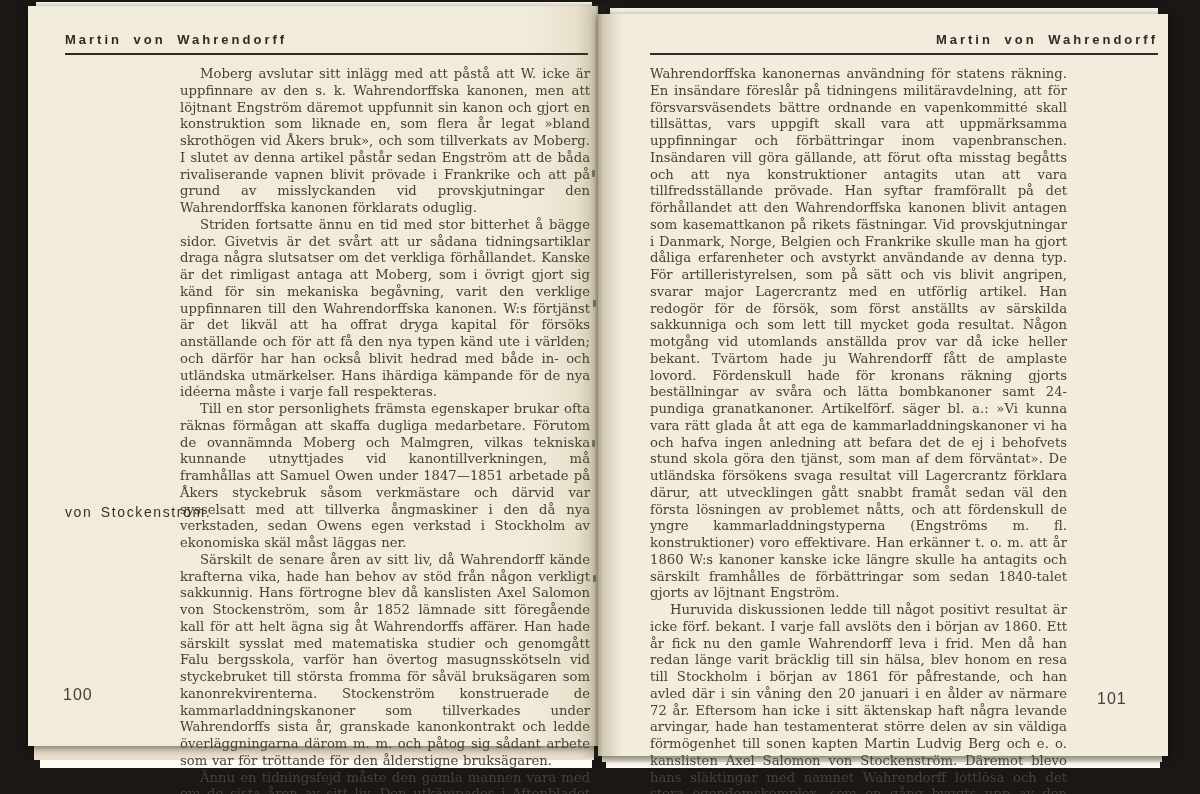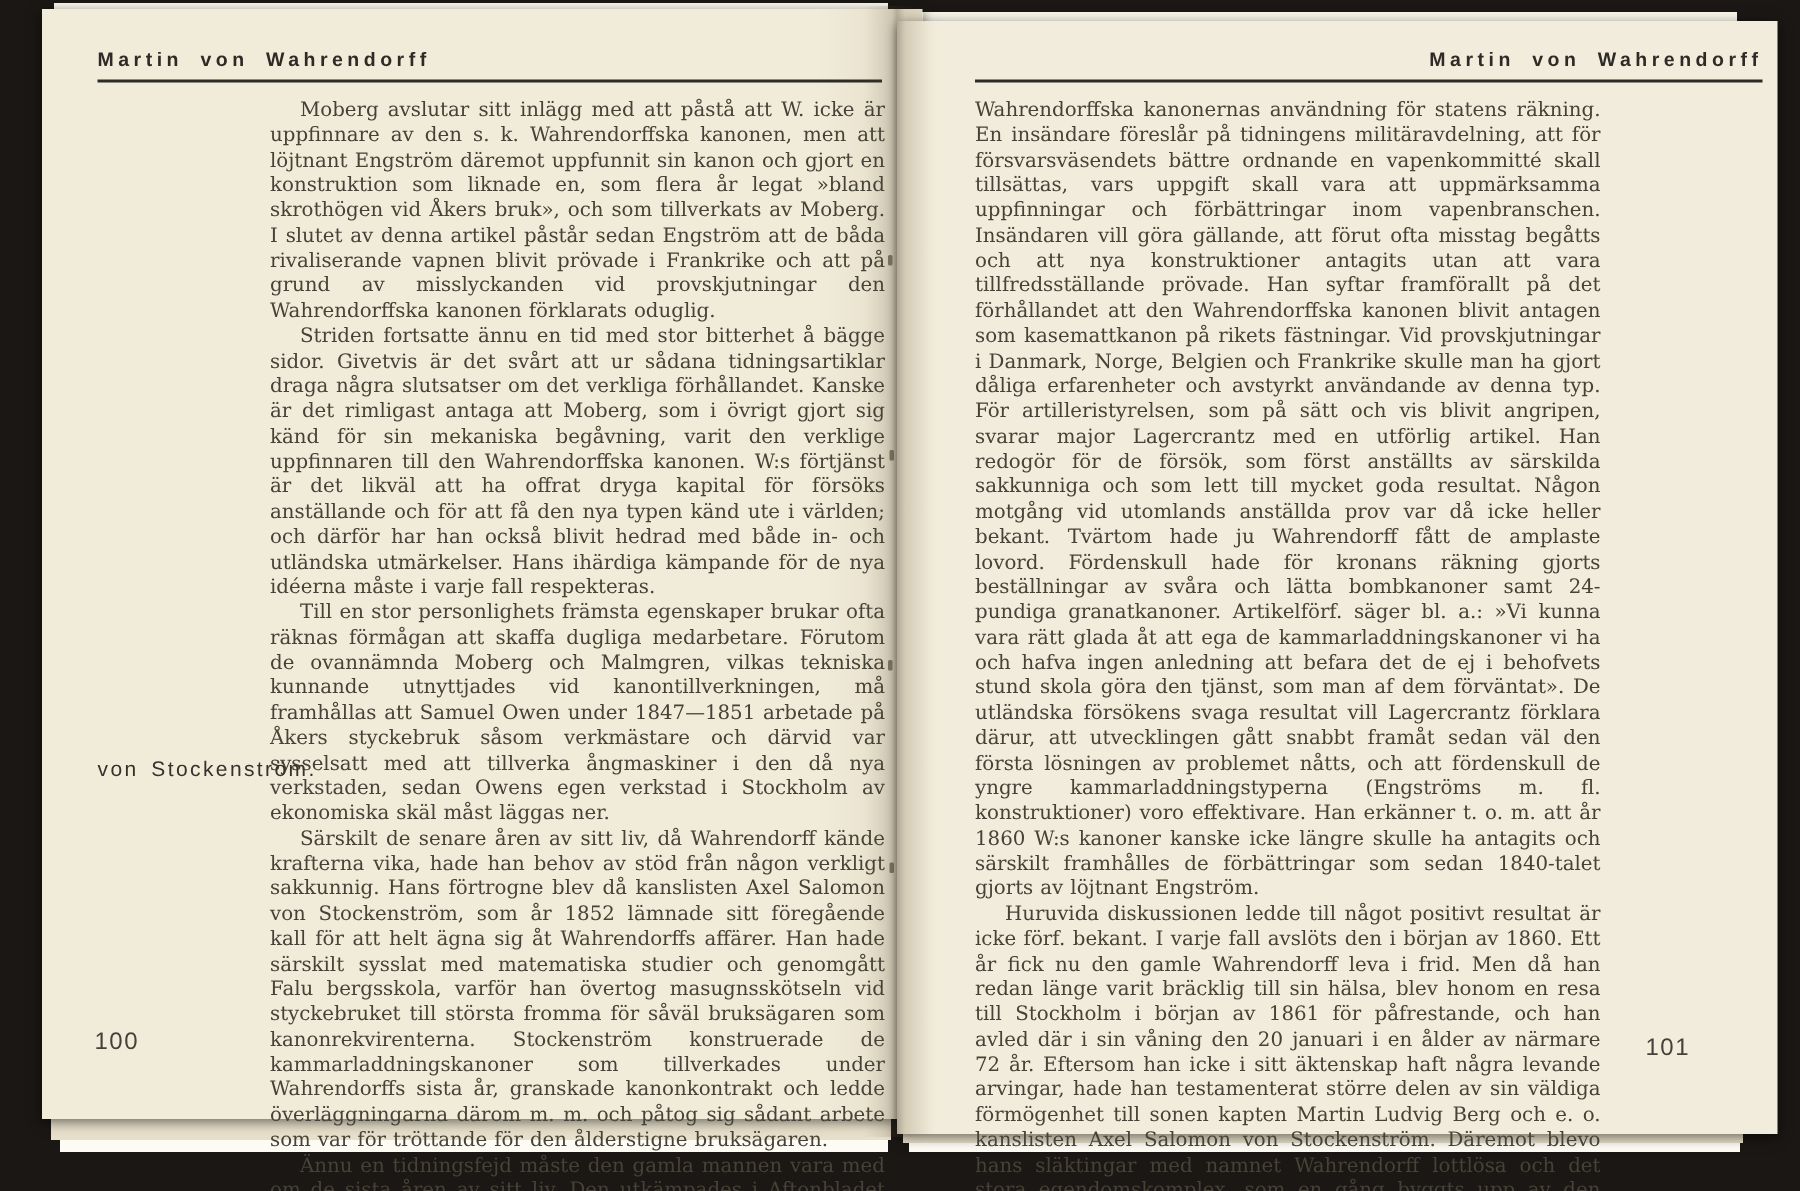--- a/index.html
+++ b/index.html
@@ -5,21 +5,21 @@
   html,body{margin:0;padding:0;background:#191613;}
   .scene{position:relative;width:1200px;height:794px;background:#1a1714;overflow:hidden;
          font-family:"Liberation Sans",sans-serif;}
   .sheet{position:absolute;}
   .sheet-left-top{left:36px;top:2px;width:556px;height:18px;background:#fbf8ed;}
   .sheet-left-b2{left:40px;top:40px;width:552px;height:728px;background:#fdfbf3;}
   .sheet-left-b1{left:34px;top:30px;width:560px;height:730px;background:#e8e0cb;}
   .sheet-right-top{left:610px;top:8px;width:548px;height:16px;background:#faf6ea;}
   .sheet-right-b2{left:606px;top:34px;width:554px;height:734px;background:#fdfbf3;}
   .sheet-right-b1{left:602px;top:26px;width:560px;height:736px;background:#e8e0cb;}
-  .page{position:absolute;box-shadow:0 2px 8px rgba(0,0,0,0.55);padding-left:17px;}
+  .page{position:absolute;box-shadow:0 2px 8px rgba(0,0,0,0.55);}
   .page-left{left:28px;top:6px;width:570px;height:740px;
              background:linear-gradient(to right,#f1ebda 0%,#f1ebda 88%,#e3dbc5 100%);}
   .page-right{left:598px;top:14px;width:570px;height:742px;
               background:linear-gradient(to right,#ddd4be 0%,#f2ecdc 4.5%,#f2ecdc 100%);}
   .running-head{position:absolute;font-size:13px;font-weight:bold;letter-spacing:3px;
                 word-spacing:5px;color:#2e2b27;white-space:nowrap;}
   .head-left{left:37px;top:26px;}
   .head-right{right:10px;top:18px;}
   .rule{position:absolute;height:2px;background:#2e2b27;}
   .rule-left{left:37px;top:47px;width:523px;}

